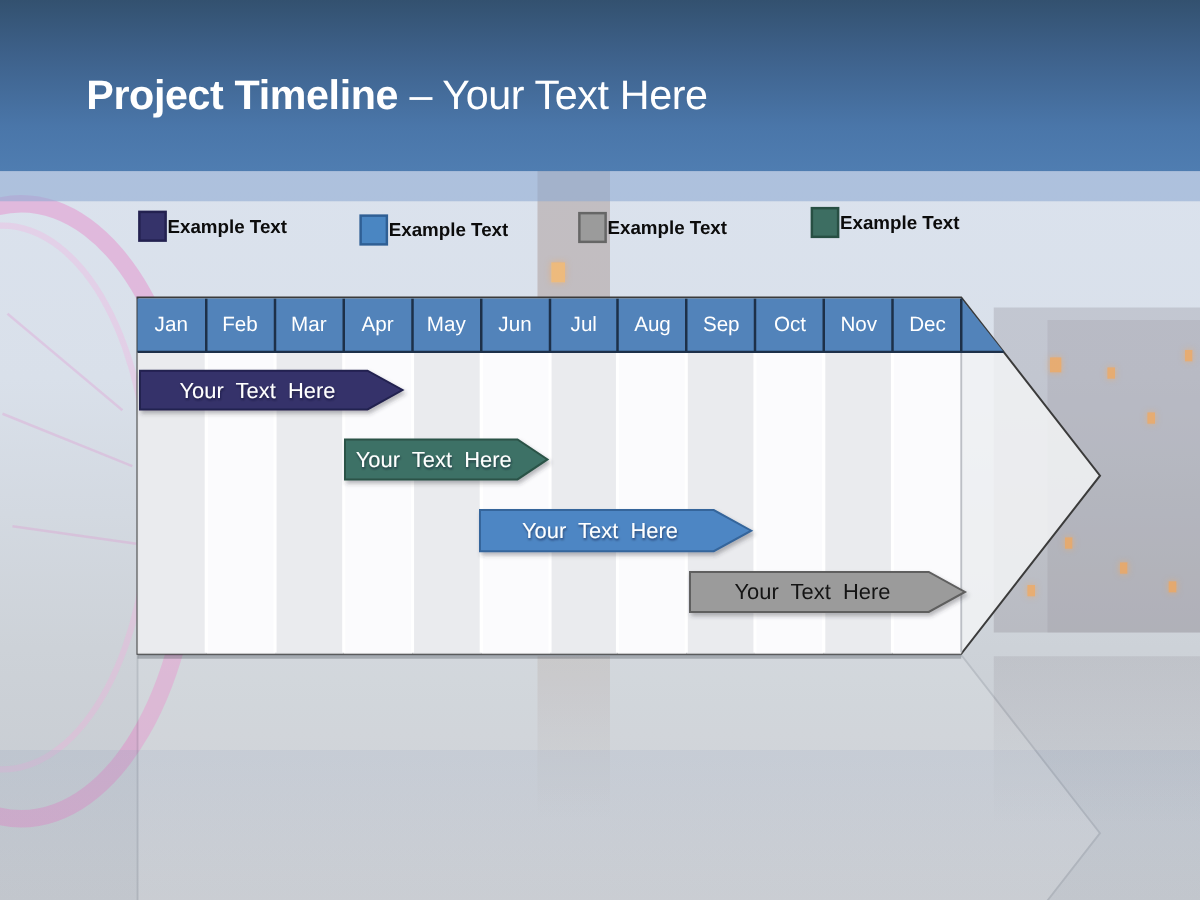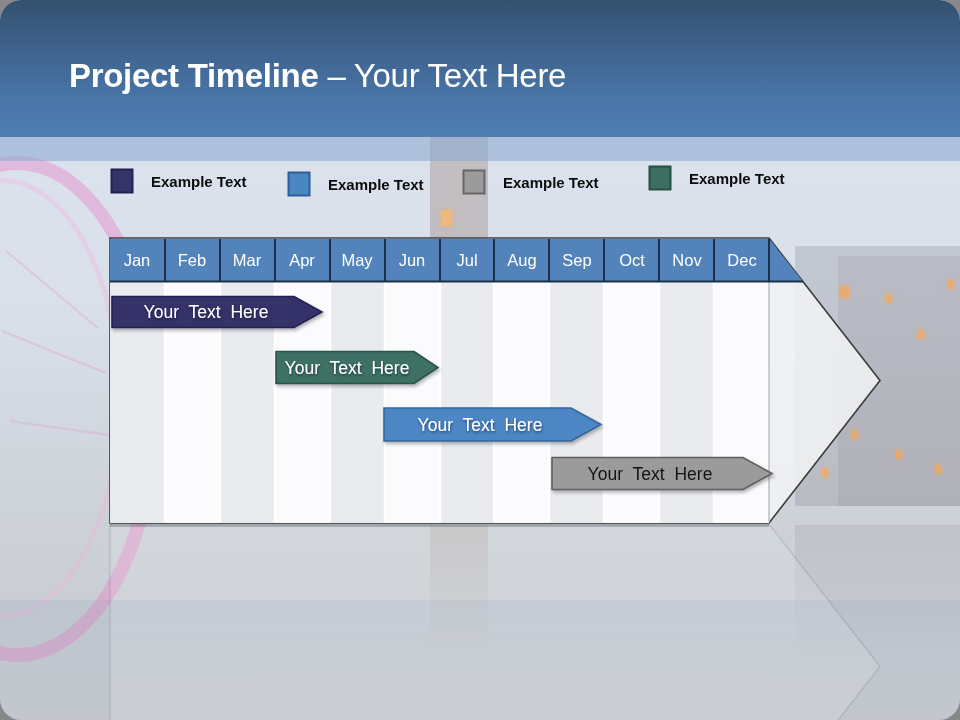--- a/index.html
+++ b/index.html
@@ -1,20 +1,19 @@
 <!DOCTYPE html>
 <html><head>
 <meta charset="utf-8">
 <style>
   html,body{margin:0;padding:0;background:#888;}
   .slide{
     position:relative;width:960px;height:720px;overflow:hidden;
     font-family:"Liberation Sans",sans-serif;
     background:linear-gradient(180deg,#dce4f0 0%,#d9e0ea 42%,#cdd2d8 72%,#c5c9cf 100%);
-    border-radius:21px;
   }
   
   .bg-el{position:absolute;}
   .bridge-arc{left:-128px;top:156px;width:262px;height:478px;border-radius:50%;
     border:14px solid rgba(232,126,198,0.40);}
   .bridge-arc2{left:-118px;top:178px;width:230px;height:430px;border-radius:50%;
     border:5px solid rgba(247,170,222,0.30);}
   .cable{height:2px;background:rgba(228,138,203,0.28);transform-origin:left center;}
   .c1{left:6px;top:250px;width:120px;transform:rotate(40deg);}
   .c2{left:2px;top:330px;width:112px;transform:rotate(22deg);}
@@ -33,21 +32,21 @@
   
   .header-band{position:absolute;left:0;top:0;width:960px;height:137px;
     background:linear-gradient(180deg,#33516f 0%,#3d6089 30%,#4a76a9 74%,#4f7db1 100%);}
   .sub-band{position:absolute;left:0;top:137px;width:960px;height:24px;
     background:rgba(142,168,210,0.58);}
   .title{position:absolute;left:69px;top:57px;color:#ffffff;font-size:33px;
     letter-spacing:-0.3px;white-space:nowrap;}
   .t-bold{font-weight:700;}
   .t-reg{font-weight:400;margin-left:9px;}
   
-  .legend-item{position:absolute;display:flex;align-items:center;gap:17px;}
+  .legend-item{position:absolute;display:flex;align-items:center;}
   .legend-label{font-size:15px;font-weight:700;color:#0c0c0c;white-space:nowrap;}
   
   .tl-svg{position:absolute;left:0;top:0;width:960px;height:720px;}
   .month-label{font-size:16.5px;fill:#ffffff;font-family:"Liberation Sans",sans-serif;}
   .bar-label{font-size:17.5px;font-weight:400;word-spacing:5px;
     font-family:"Liberation Sans",sans-serif;}
 </style>
 </head>
 <body>
 

